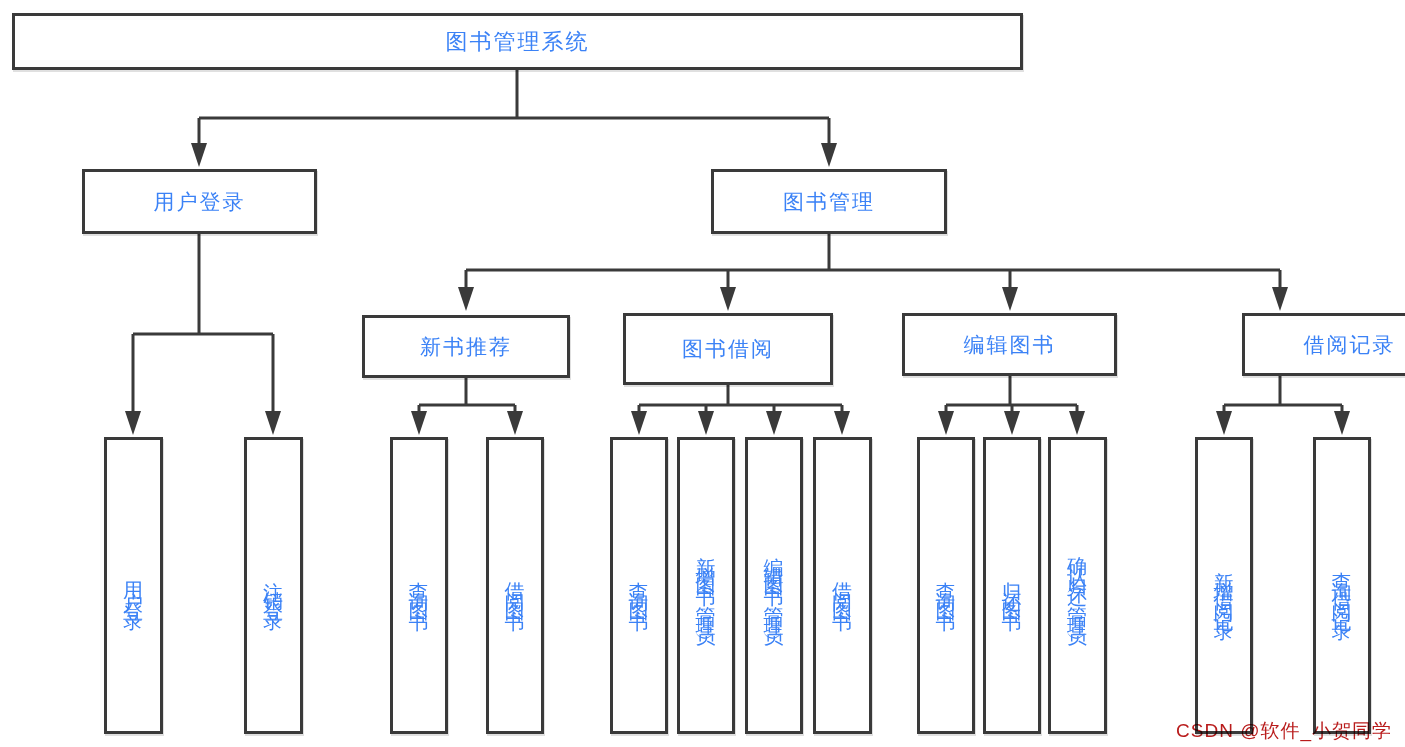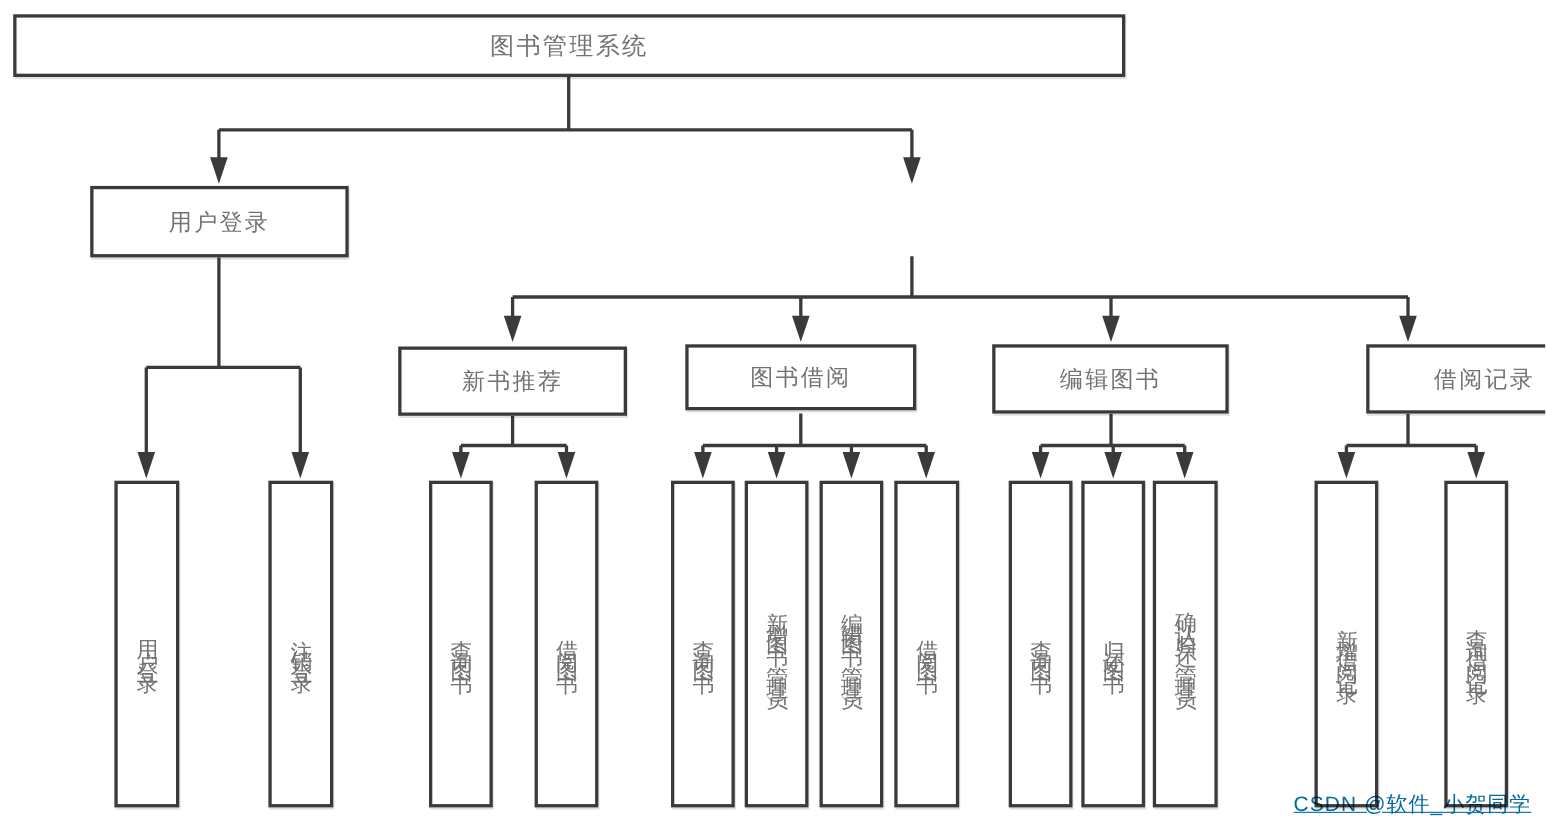--- a/index.html
+++ b/index.html
@@ -21,42 +21,41 @@
     box-sizing: border-box;
     border: 3px solid #3a3a3a;
     background: #ffffff;
     display: flex;
     align-items: center;
     justify-content: center;
     box-shadow: 1px 2px 0 rgba(0,0,0,0.12);
   }
   .box .lbl {
     font-size: 21px;
-    color: #737373;
+    color: #3b82f6;
     letter-spacing: 2px;
     white-space: nowrap;
   }
   .box.root .lbl { font-size: 22px; }
   .box.v .lbl {
     writing-mode: vertical-rl;
     font-size: 20px;
     letter-spacing: 10px;
     white-space: normal;
     line-height: 1;
   }
   .watermark {
     position: absolute;
     right: 13px;
     bottom: 3px;
     font-size: 19px;
-    color: #0369a1;
+    color: #b91c1c;
     letter-spacing: 1px;
     mix-blend-mode: multiply;
     white-space: nowrap;
-    text-decoration: underline;
   }
 </style>
 </head>
 <body>
 
 <div id="stage">
 
   <svg id="wires" viewBox="0 0 1405 747" xmlns="http://www.w3.org/2000/svg">
     <g stroke="#3a3a3a" stroke-width="3" fill="none">
 
@@ -100,25 +99,28 @@
     </g>
   </svg>
 
   <div class="box root" style="left:12px;top:13px;width:1011px;height:57px">
     <span class="lbl">图书管理系统</span>
   </div>
 
   <div class="box" style="left:82px;top:169px;width:235px;height:65px">
     <span class="lbl">用户登录</span>
   </div>
+  <div class="box" style="left:711px;top:169px;width:236px;height:65px">
+    <span class="lbl">图书管理</span>
+  </div>
 
   <div class="box" style="left:362px;top:315px;width:208px;height:63px">
     <span class="lbl">新书推荐</span>
   </div>
-  <div class="box" style="left:623px;top:313px;width:210px;height:60px">
+  <div class="box" style="left:623px;top:313px;width:210px;height:72px">
     <span class="lbl">图书借阅</span>
   </div>
   <div class="box" style="left:902px;top:313px;width:215px;height:63px">
     <span class="lbl">编辑图书</span>
   </div>
   <div class="box" style="left:1242px;top:313px;width:215px;height:63px">
     <span class="lbl">借阅记录</span>
   </div>
 
   <div class="box v" style="left:104px;top:437px;width:59px;height:297px">

